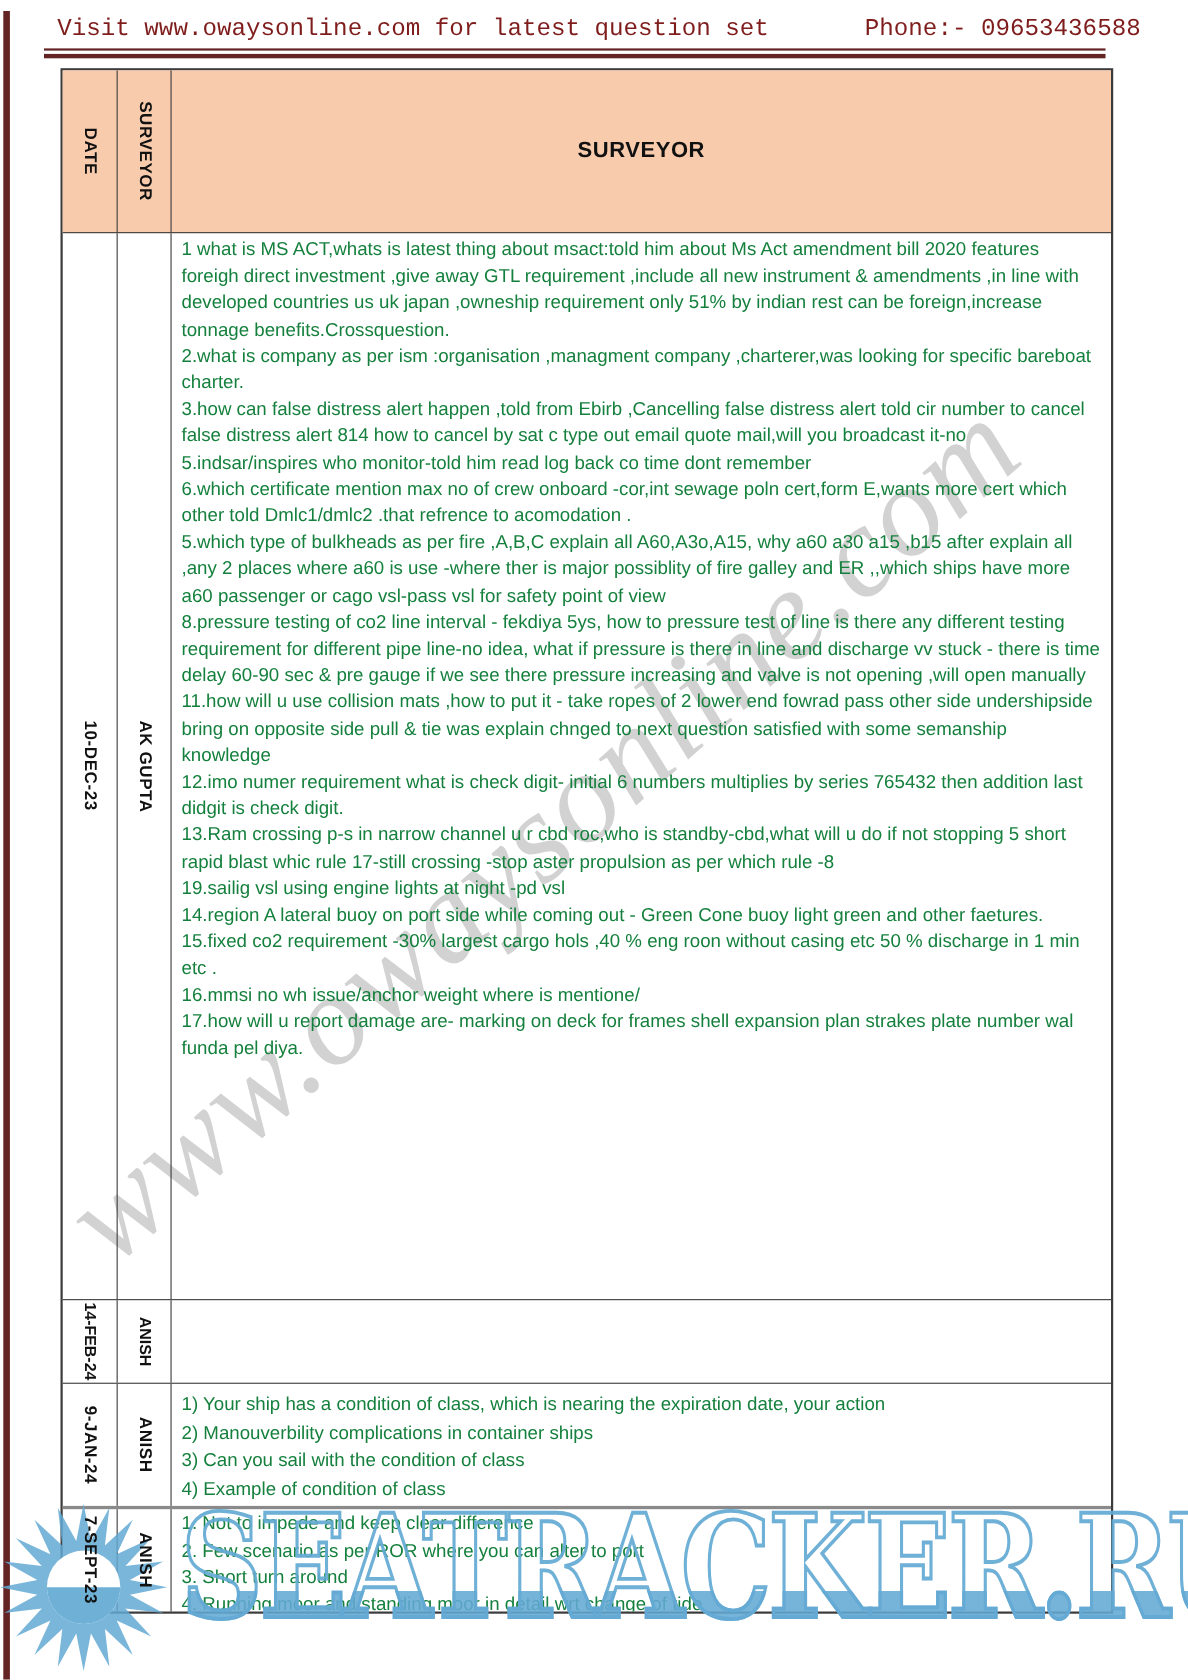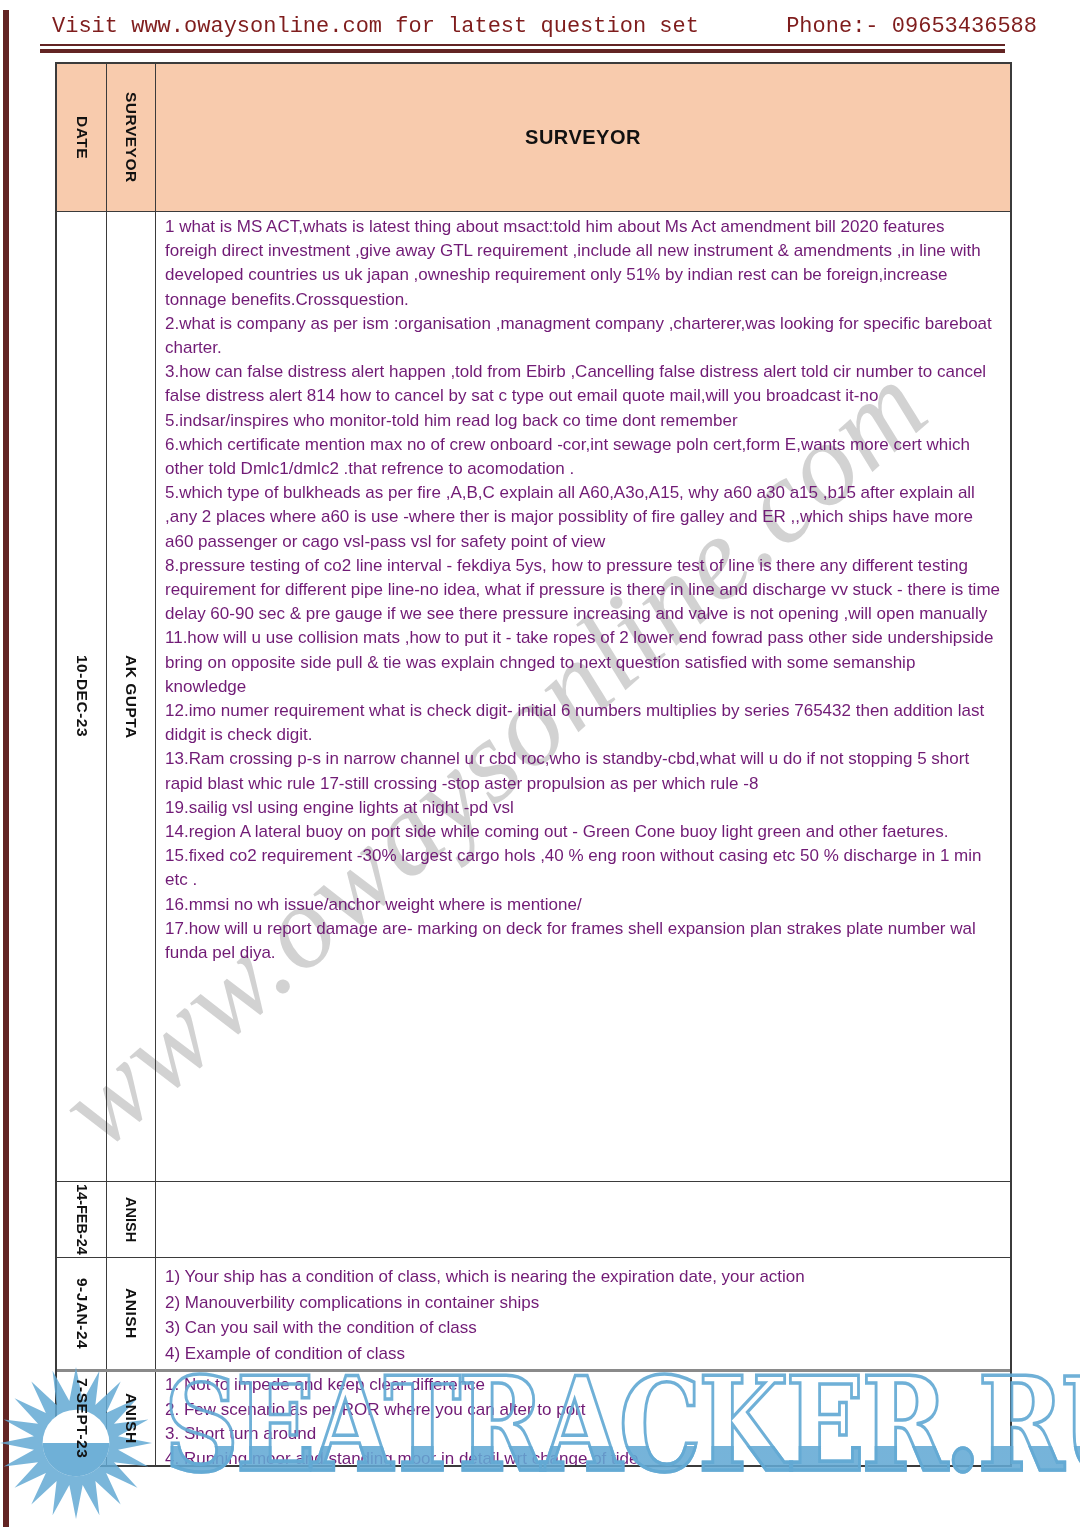--- a/index.html
+++ b/index.html
@@ -49,21 +49,21 @@
   .vtext{
     writing-mode:vertical-rl;font-weight:bold;font-size:15.5px;letter-spacing:0.5px;color:#111;
     position:relative;z-index:4;max-height:100%;text-align:center;
   }
   .r1 .vtext{font-size:14.5px;letter-spacing:0;}
   .qhead{
     flex:1;display:flex;align-items:center;justify-content:center;
     font-weight:bold;font-size:20px;letter-spacing:0.5px;color:#111;
   }
   .qcell{flex:1;padding:3px 10px 0 9px;overflow:hidden;position:relative;z-index:2;}
-  .q{font-size:17px;line-height:24.2px;color:#701a75;}
+  .q{font-size:17px;line-height:24.2px;color:#15803d;}
   .r1 .qcell{padding-top:2px;}
   .r2 .qcell{padding-top:6px;}
   .r2 .q{line-height:25.5px;}
   .r3 .qcell{padding-top:1px;}
   .r3 .q{line-height:24.5px;}
   
   .wm-logo{position:absolute;left:0px;top:1367px;width:152px;height:152px;z-index:3;pointer-events:none;}
   
   .wm-brand{
     position:absolute;left:164px;top:1360px;z-index:5;white-space:nowrap;pointer-events:none;

